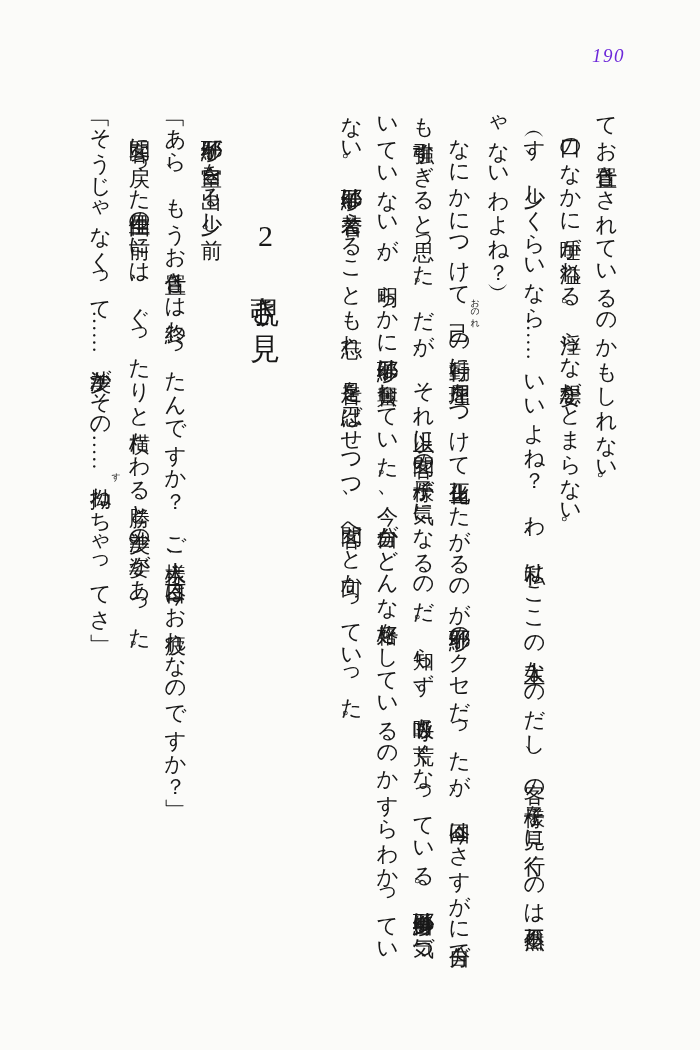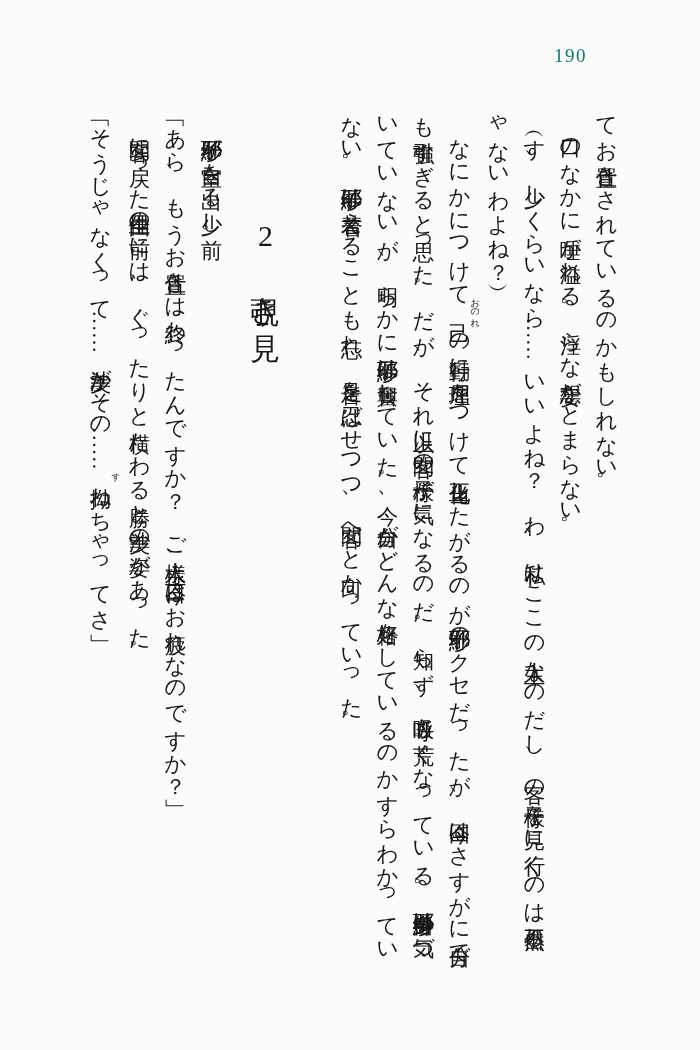--- a/index.html
+++ b/index.html
@@ -15,24 +15,25 @@
   }
   .page {
     position: relative;
     width: 700px; height: 1050px;
     background: var(--bg);
     color: var(--fg);
     overflow: hidden;
   }
   .page-number {
     position: absolute;
-    top: 45px; left: 554px;
+    top: 45px; left: 592px;
     font-size: 19px;
+    font-style: italic;
     letter-spacing: 1.5px;
-    color: #0f766e;
+    color: #6d28d9;
   }
   .text-flow {
     position: absolute;
     top: 102px; right: 76px;
     height: 858px;
     writing-mode: vertical-rl;
     text-orientation: mixed;
     font-size: 21.5px;
     line-height: 36px;
     letter-spacing: 0;

